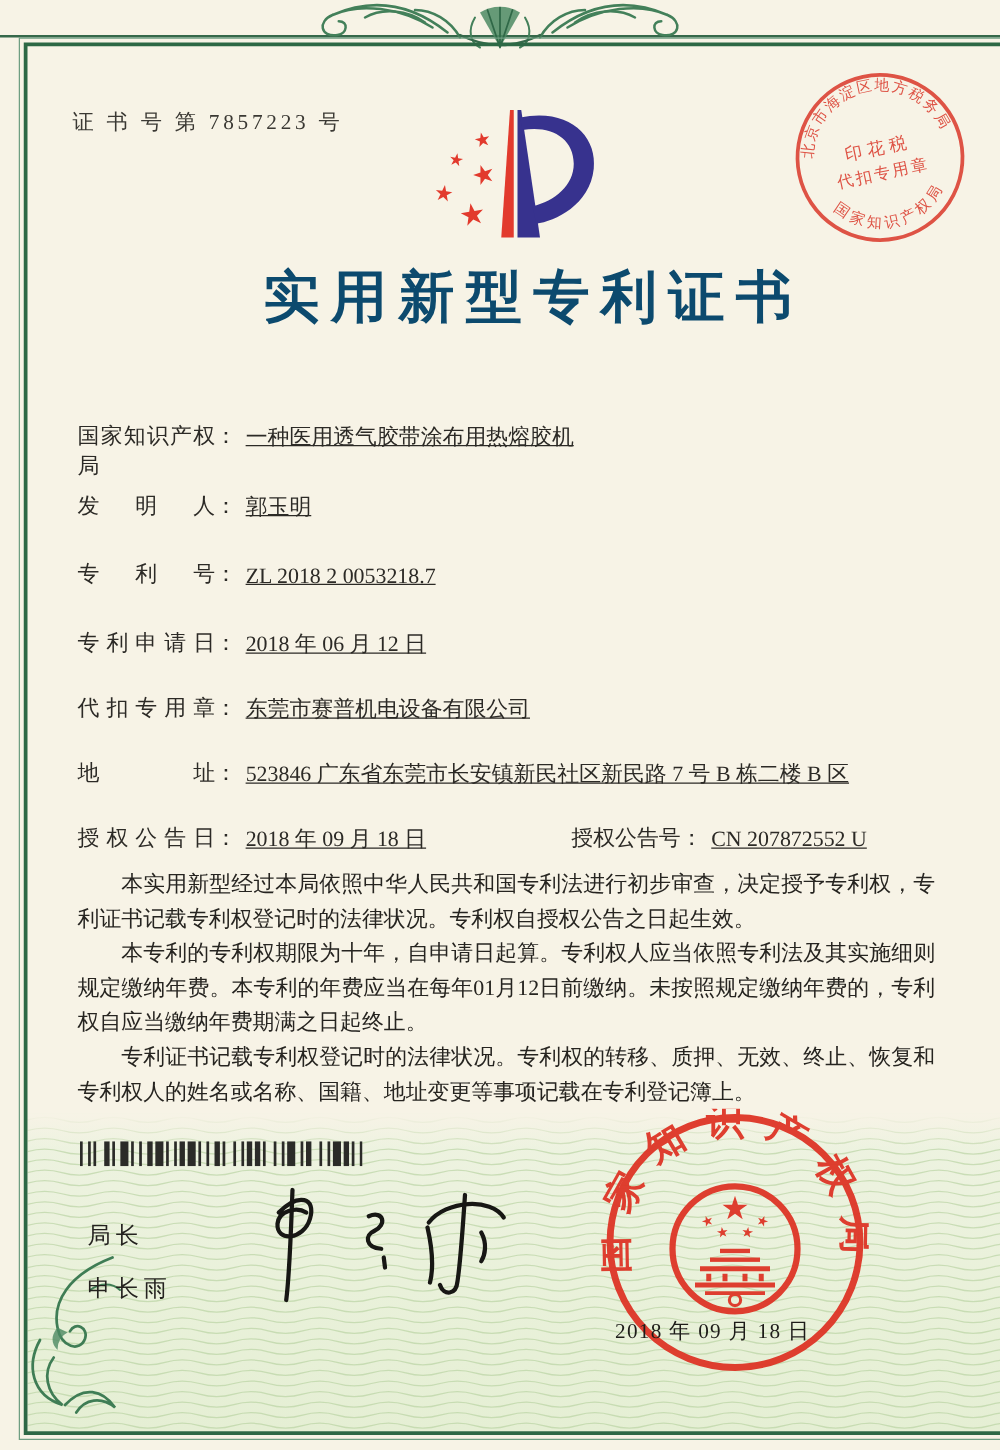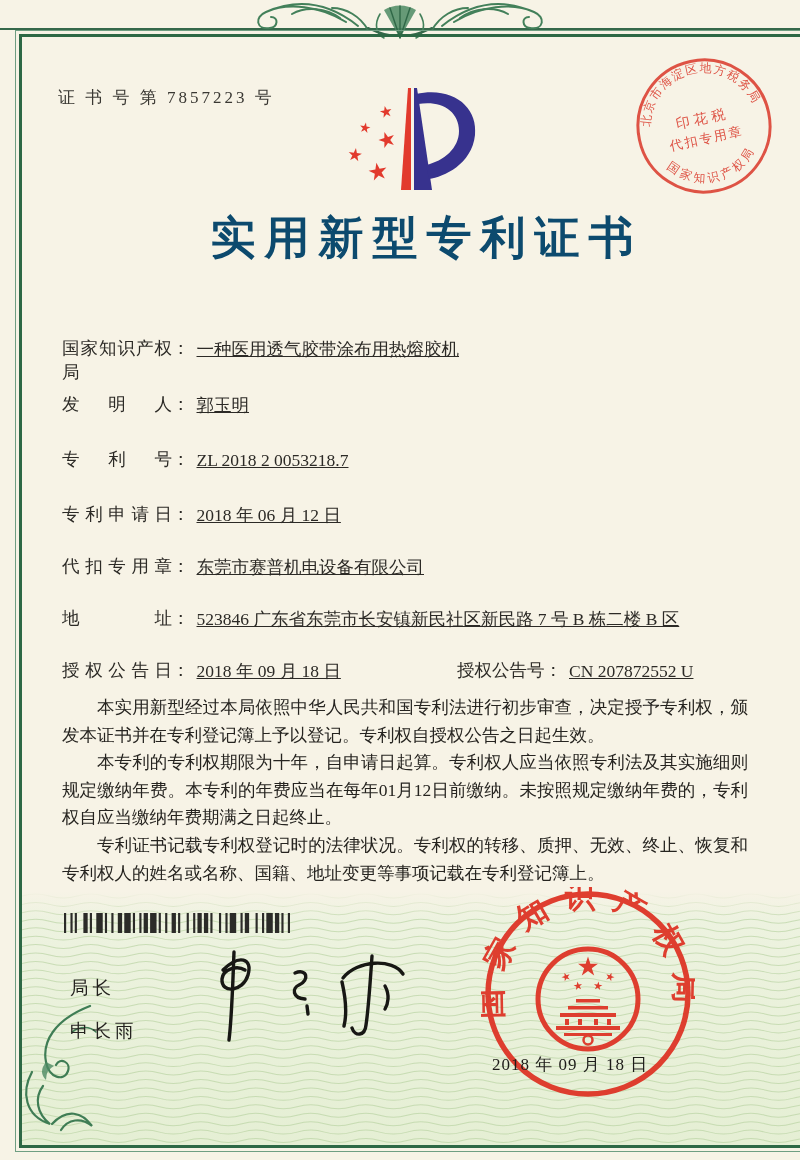--- a/index.html
+++ b/index.html
@@ -206,21 +206,21 @@
         <span class="fcolon">：</span>
       <span class="fvalue">2018 年 09 月 18 日</span>
       <span class="grant2">
         <span class="flabel2">授权公告号</span>
           <span>：</span>
         <span class="fvalue">CN 207872552 U</span>
       </span>
     </div>
 
     <div class="body-text">
-      <p>本实用新型经过本局依照中华人民共和国专利法进行初步审查，决定授予专利权，颁发本证书并在专利登记簿上予以登记。专利权自授权公告之日起生效。</p>
+      <p>本实用新型经过本局依照中华人民共和国专利法进行初步审查，决定授予专利权，专利证书记载专利权登记时的法律状况。专利权自授权公告之日起生效。</p>
       <p>本专利的专利权期限为十年，自申请日起算。专利权人应当依照专利法及其实施细则规定缴纳年费。本专利的年费应当在每年01月12日前缴纳。未按照规定缴纳年费的，专利权自应当缴纳年费期满之日起终止。</p>
       <p>专利证书记载专利权登记时的法律状况。专利权的转移、质押、无效、终止、恢复和专利权人的姓名或名称、国籍、地址变更等事项记载在专利登记簿上。</p>
     </div>
 
     <svg id="barcode-svg" class="barcode" preserveAspectRatio="none" fill="#2b2b28" viewBox="0 0 178.5 20">
         <rect x="0.0" y="0" width="1.7" height="20"></rect>
         <rect x="5.1" y="0" width="1.7" height="20"></rect>
         <rect x="8.5" y="0" width="1.7" height="20"></rect>
         <rect x="15.3" y="0" width="3.4" height="20"></rect>
         <rect x="20.4" y="0" width="1.7" height="20"></rect>

